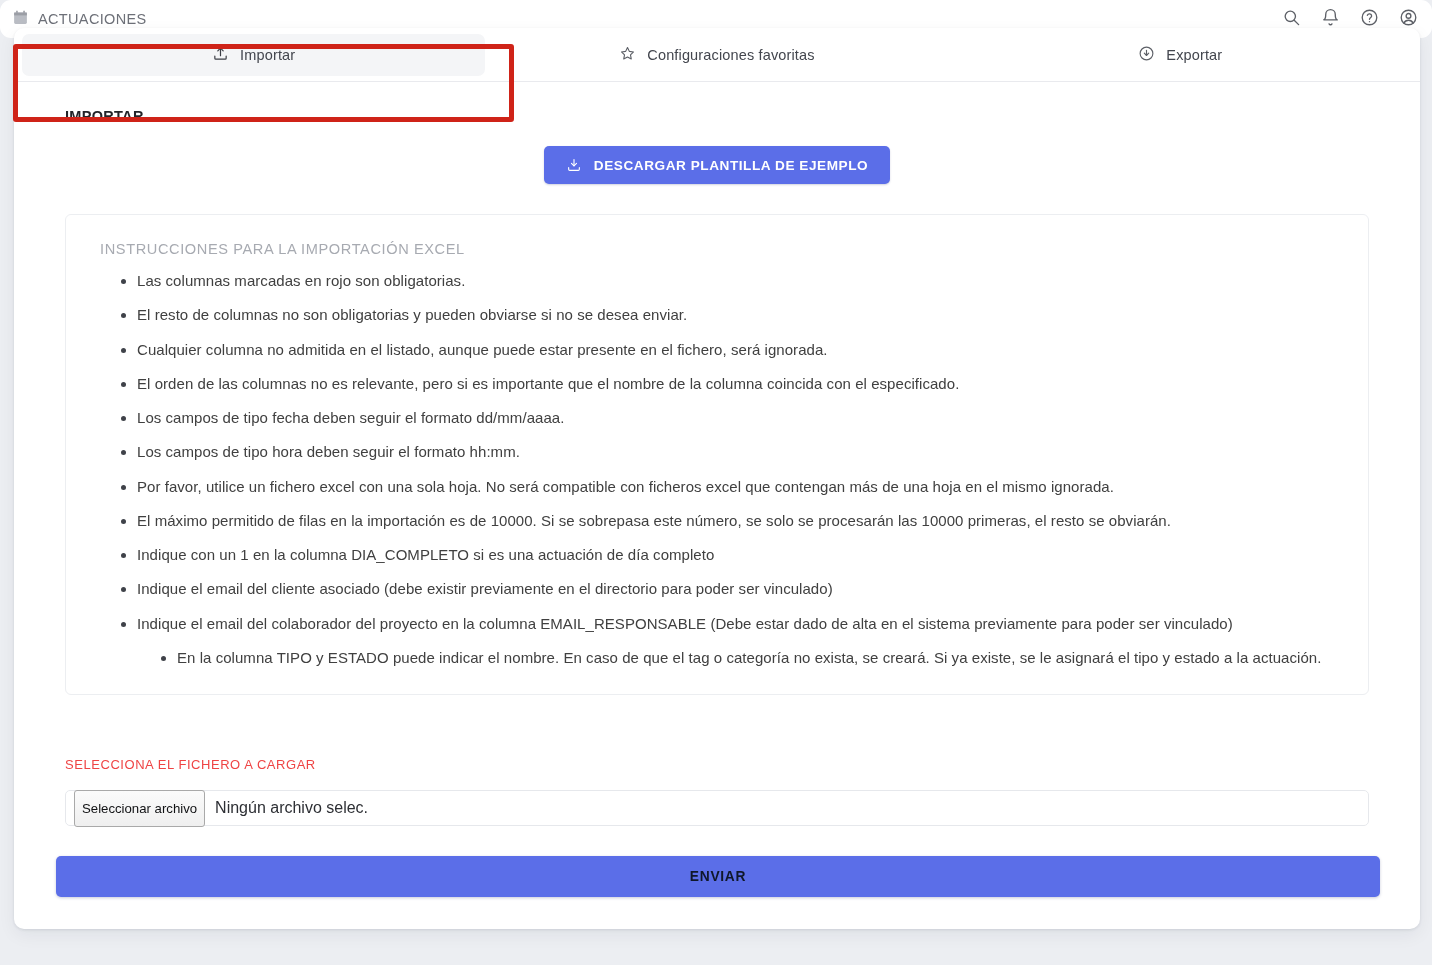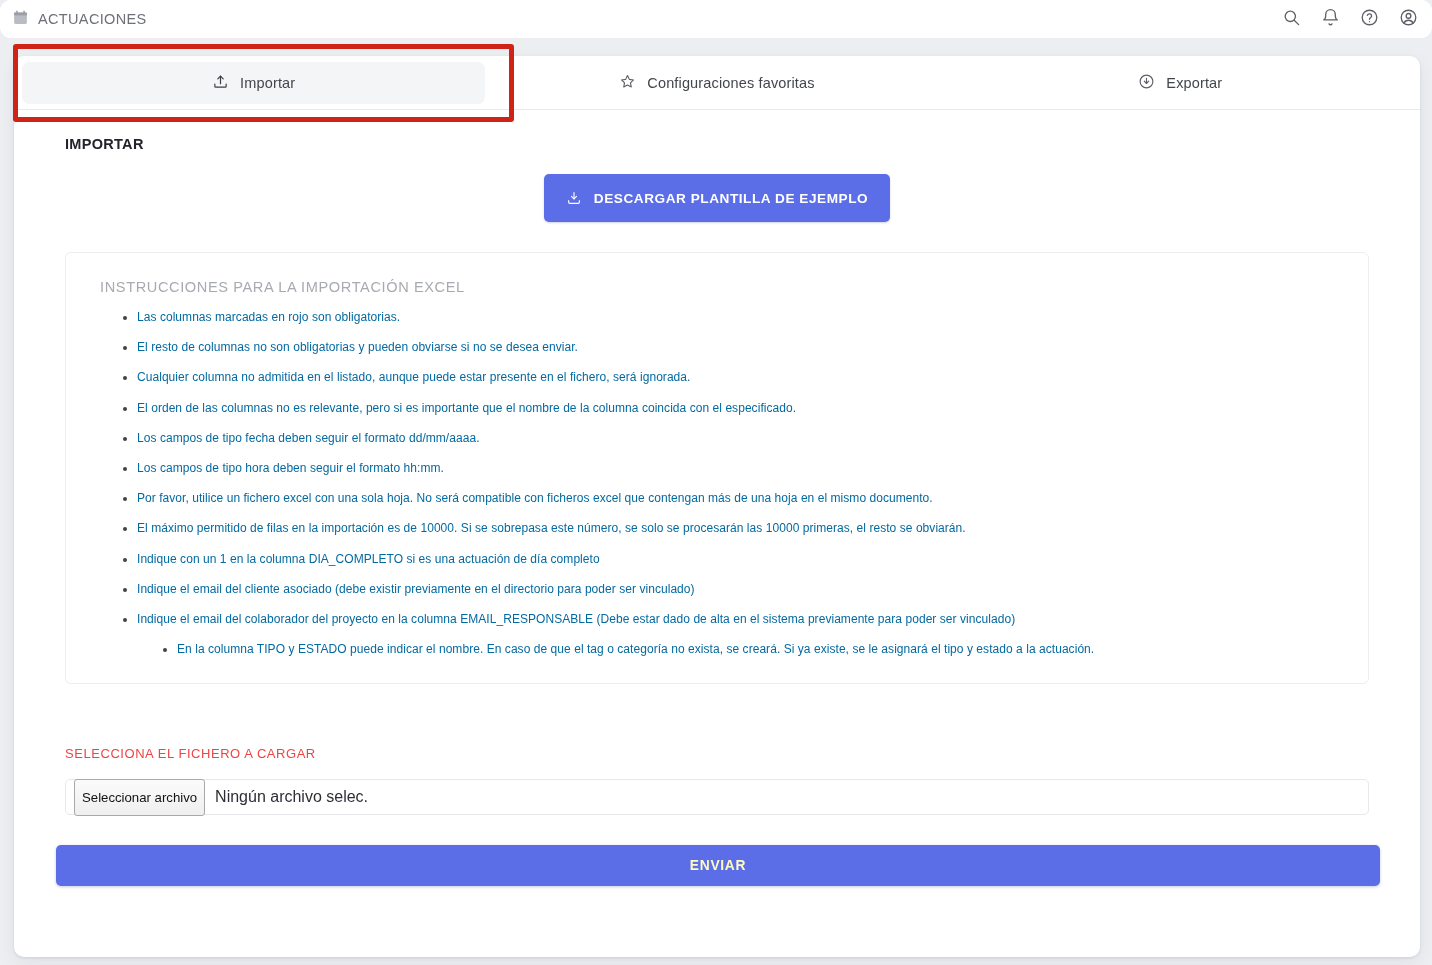--- a/index.html
+++ b/index.html
@@ -28,21 +28,21 @@
     color: #6d7078; font-weight: 400;
   }
   .topbar-right {
     position: absolute; right: 14px; top: 0; height: 38px;
     display: flex; align-items: center; gap: 20px;
   }
   .tb-icon { display: block; cursor: pointer; }
 
   
   .card {
-    position: absolute; left: 14px; top: 56px;
+    position: absolute; left: 14px; top: 28px;
     width: 1406px; height: 901px;
     background: #ffffff;
     border-radius: 10px;
     box-shadow: 0 1px 3px rgba(24,30,50,0.10), 0 6px 18px rgba(24,30,50,0.06);
     overflow: hidden;
   }
 
   
   .tabs {
     height: 54px;
@@ -77,21 +77,21 @@
     font-size: 14.5px; color: #6f727a; letter-spacing: 0.1px;
   }
 
   .dl-wrap { display: flex; justify-content: center; margin-top: 22px; }
   .btn-download {
     display: inline-flex; align-items: center; gap: 12px;
     background: #5b6ee8;
     color: #ffffff;
     border: none;
     border-radius: 5px;
-    height: 48px;
+    height: 38px;
     padding: 0 22px;
     font-size: 13.6px; font-weight: 700; letter-spacing: 0.55px;
     cursor: pointer;
     box-shadow: 0 1px 2px rgba(40,50,110,0.22);
     font-family: "Liberation Sans", sans-serif;
   }
 
   
   .instr {
     margin: 30px 51px 0 51px;
@@ -99,21 +99,21 @@
     border-radius: 6px;
     padding: 22px 26px 26px 16px;
     background: #ffffff;
   }
   .instr-title {
     font-size: 14.6px; color: #a7aab1; letter-spacing: 0.6px;
     margin: 4px 0 14px 18px;
   }
   .instr ul { margin: 0; padding-left: 55px; }
   .instr li {
-    font-size: 12px; color: #0369a1;
+    font-size: 15px; color: #404040;
     line-height: 1.35;
     margin: 0 0 14px 0;
     letter-spacing: 0.05px;
   }
   .instr li:last-child { margin-bottom: 0; margin-left: 40px; }
   .instr li::marker { color: #3f4249; }
 
   
   .upload-label {
     margin: 62px 0 0 51px;
@@ -140,21 +140,21 @@
   }
   .file-none {
     font-size: 16px; color: #2d2f34; margin-left: 10px;
   }
 
   .send-wrap { margin: 30px 40px 0 42px; }
   .btn-send {
     width: 100%;
     height: 41px;
     background: #5b6ee8;
-    color: #fef9c3;
+    color: #0f172a;
     border: none; border-radius: 5px;
     font-size: 13.8px; font-weight: 700; letter-spacing: 0.7px;
     cursor: pointer;
     box-shadow: 0 1px 3px rgba(40,50,110,0.25);
     font-family: "Liberation Sans", sans-serif;
   }
 
   
   .redbox {
     position: absolute;
@@ -267,21 +267,21 @@
 
     <div class="instr">
       <div class="instr-title">INSTRUCCIONES PARA LA IMPORTACIÓN EXCEL</div>
       <ul>
         <li>Las columnas marcadas en rojo son obligatorias.</li>
         <li>El resto de columnas no son obligatorias y pueden obviarse si no se desea enviar.</li>
         <li>Cualquier columna no admitida en el listado, aunque puede estar presente en el fichero, será ignorada.</li>
         <li>El orden de las columnas no es relevante, pero si es importante que el nombre de la columna coincida con el especificado.</li>
         <li>Los campos de tipo fecha deben seguir el formato dd/mm/aaaa.</li>
         <li>Los campos de tipo hora deben seguir el formato hh:mm.</li>
-        <li>Por favor, utilice un fichero excel con una sola hoja. No será compatible con ficheros excel que contengan más de una hoja en el mismo documento.</li>
+        <li>Por favor, utilice un fichero excel con una sola hoja. No será compatible con ficheros excel que contengan más de una hoja en el mismo ignorada.</li>
         <li>El máximo permitido de filas en la importación es de 10000. Si se sobrepasa este número, se solo se procesarán las 10000 primeras, el resto se obviarán.</li>
         <li>Indique con un 1 en la columna DIA_COMPLETO si es una actuación de día completo</li>
         <li>Indique el email del cliente asociado (debe existir previamente en el directorio para poder ser vinculado)</li>
         <li>Indique el email del colaborador del proyecto en la columna EMAIL_RESPONSABLE (Debe estar dado de alta en el sistema previamente para poder ser vinculado)</li>
         <li>En la columna TIPO y ESTADO puede indicar el nombre. En caso de que el tag o categoría no exista, se creará. Si ya existe, se le asignará el tipo y estado a la actuación.</li>
       </ul>
     </div>
 
     <div class="upload-label">SELECCIONA EL FICHERO A CARGAR</div>
 

